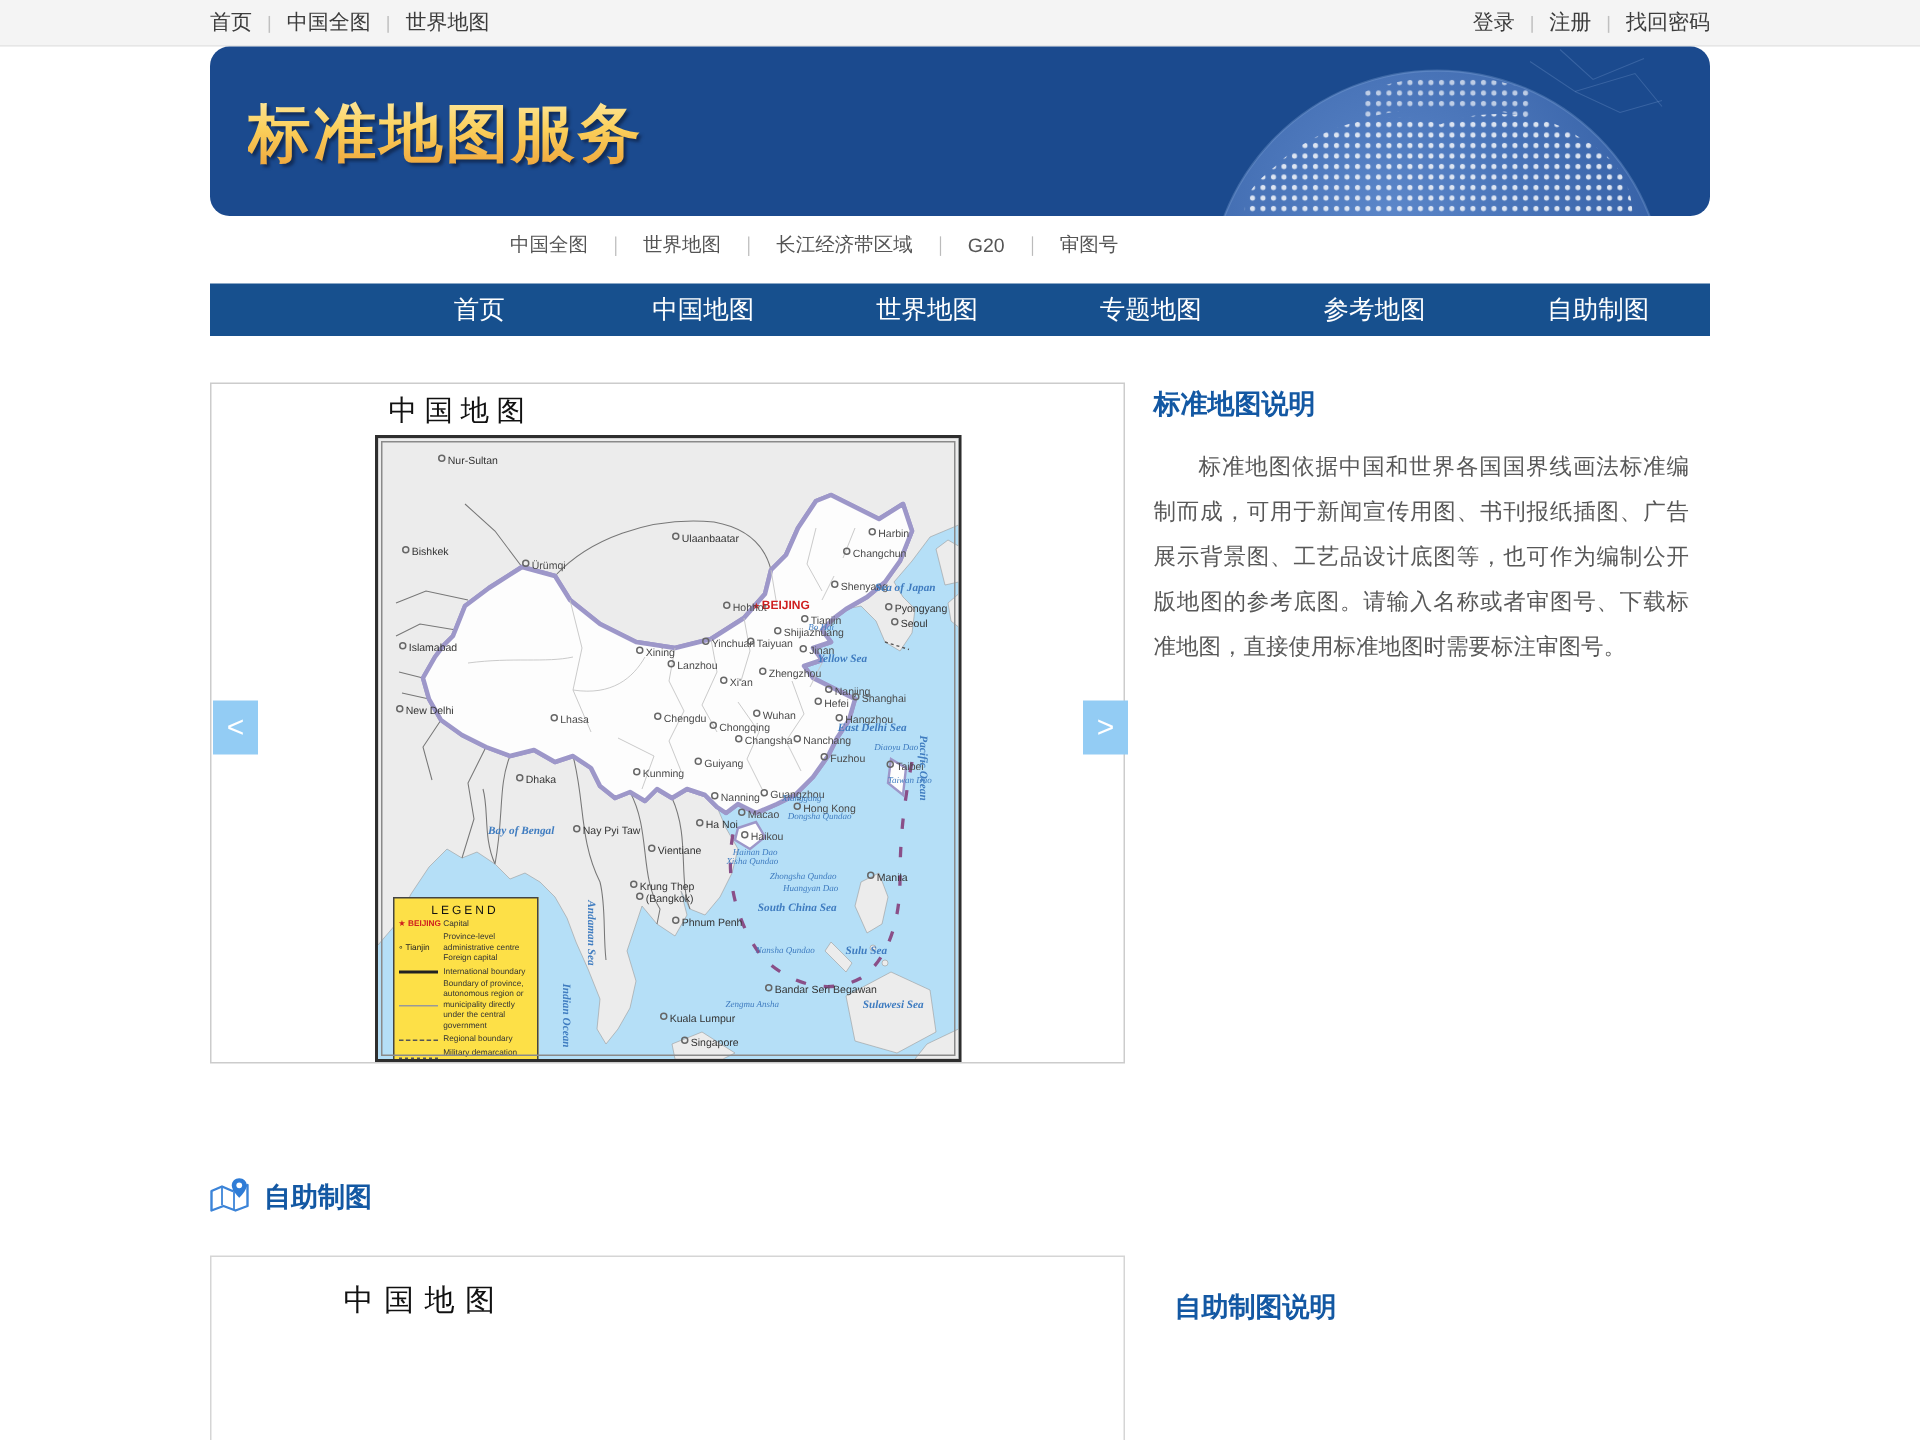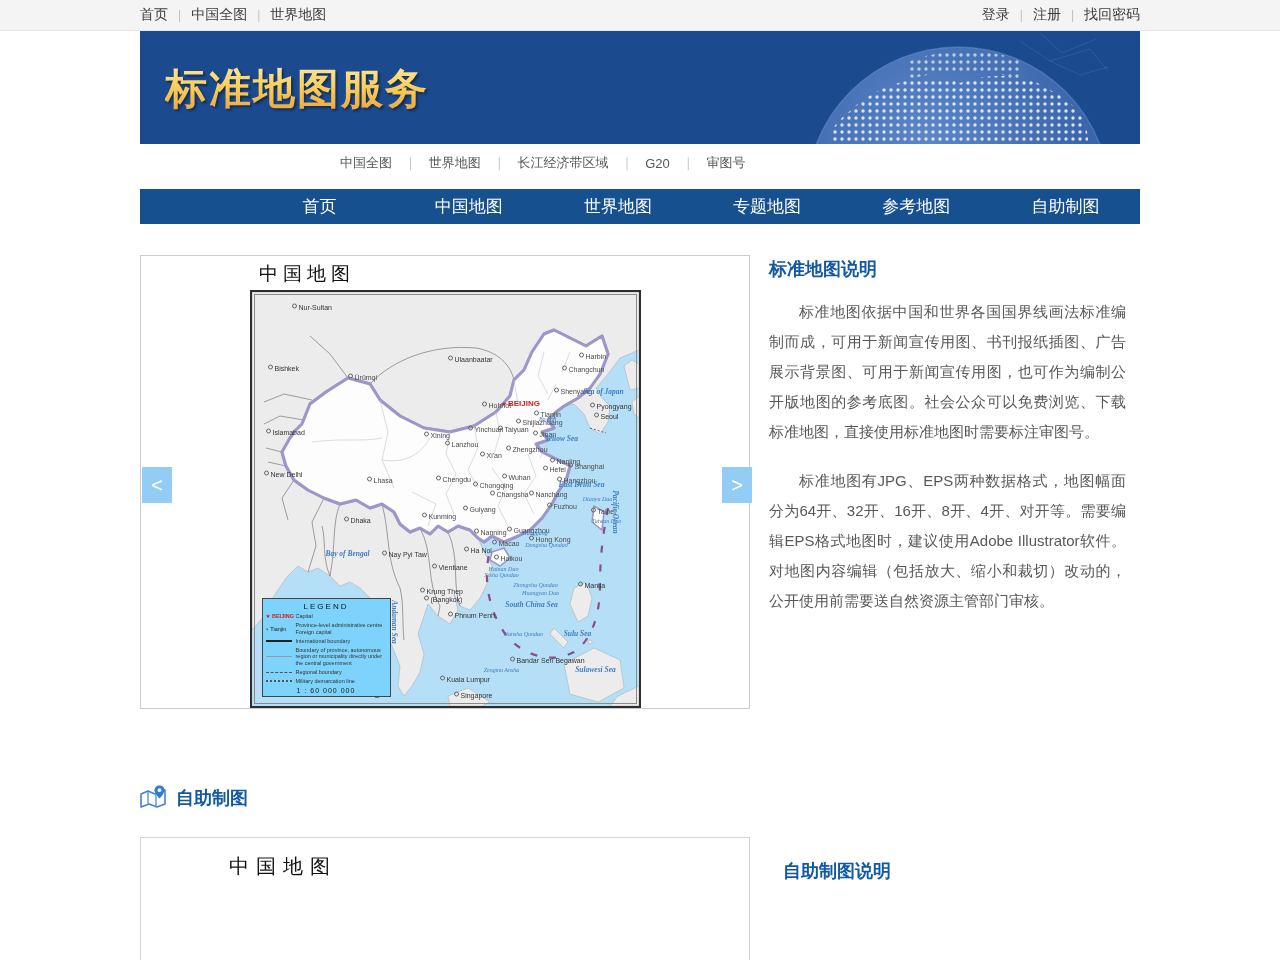--- a/index.html
+++ b/index.html
@@ -14,21 +14,21 @@
   .toplinks a { color:#3c3c3c; text-decoration:none; cursor:pointer; }
   .tsep { color:#c0c0c0; font-size:12px; }
 
   
   .banner-wrap { height:113px; }
   .banner { position:relative; height:113px; overflow:hidden;
     background-image:
       radial-gradient(ellipse 190px 80px at 25% 85%, rgba(120,160,215,.35), transparent 70%),
       radial-gradient(ellipse 240px 100px at 58% 15%, rgba(120,160,215,.28), transparent 70%),
       linear-gradient(100deg,#153e79 0%,#1b4a8e 45%,#235managed?0 0%, #24589f 100%);
-    background-color:#1b4a8e; }
+    background-color:#1b4a8e;border-radius:13px; }
   .banner-title { position:absolute; left:25px; top:30px; font-size:42px; font-weight:bold;
     letter-spacing:2px;
     background:linear-gradient(180deg,#fde9a2 5%,#fbcf5a 45%,#eda23a 95%);
     -webkit-background-clip:text; background-clip:text; color:transparent;
     filter:drop-shadow(2px 2px 1px rgba(10,20,45,.55)); }
   .globe { position:absolute; right:30px; bottom:-4px; }
 
   
   .search-row { margin-top:27px; display:flex; justify-content:center; }
   .search-box { position:relative; width:486px; }
@@ -64,21 +64,21 @@
     border:1px solid #666; border-radius:50%; margin-right:2px; vertical-align:1px; }
   .ml.fcap { color:#333; }
   .ml.capital { color:#cf1f1f; font-weight:bold; font-size:8px; }
   .ml.capital::before { content:"★"; color:#cf1f1f; font-size:6px; margin-right:1px; }
   .ml.sea { font-family:Liberation Serif, serif; font-style:italic; font-weight:bold;
     color:#3f7cc0; font-size:7.5px; transform:translate(-50%,-50%); }
   .ml.seav { font-family:"Liberation Serif","DejaVu Serif",serif; font-style:italic; font-weight:bold;
     color:#3f7cc0; font-size:7.5px; writing-mode:vertical-rl; transform:translate(-50%,-50%); }
   .ml.isl { font-family:"Liberation Serif","DejaVu Serif",serif; font-style:italic;
     color:#3f7cc0; font-size:6px; transform:translate(-50%,-50%); }
-  .legend { position:absolute; left:10px; top:306px; width:129px; background:#7dd3fc;
+  .legend { position:absolute; left:10px; top:306px; width:97px; background:#fde047;
     border:1px solid #444; z-index:4; padding:2px 3px; font-size:5.5px; color:#222; }
   .legend-title { text-align:center; font-size:8px; letter-spacing:2px; margin:1px 0 2px; color:#111; }
   .lrow { display:flex; align-items:center; margin-bottom:2px; }
   .lsym { width:30px; flex:0 0 30px; font-size:5.5px; }
   .lsym .cap { color:#cf1f1f; font-weight:bold; font-size:5.5px; }
   .lsym .line-intl { display:block; width:26px; height:2px; background:#222; }
   .lsym .line-prov { display:block; width:26px; height:1px; background:#999; }
   .lsym .line-reg { display:block; width:26px; border-top:1px dashed #555; }
   .lsym .line-mil { display:block; width:26px; border-top:2px dotted #555; }
   .ltext { flex:1; line-height:1.25; color:#333; }
@@ -336,22 +336,21 @@
         </div>
       </div>
 
     </div>
 
     <div class="arrow left">&lt;</div>
     <div class="arrow right">&gt;</div>
 
     <div class="desc-col">
       <div class="desc-title">标准地图说明</div>
-      <p>标准地图依据中国和世界各国国界线画法标准编制而成，可用于新闻宣传用图、书刊报纸插图、广告展示背景图、可用于新闻宣传用图，也可作为编制公开版地图的参考底图。社会公众可以免费浏览、下载标准地图，直接使用标准地图时需要标注审图号。</p>
-      <p>标准地图有JPG、EPS两种数据格式，地图幅面分为64开、32开、16开、8开、4开、对开等。需要编辑EPS格式地图时，建议使用Adobe Illustrator软件。对地图内容编辑（包括放大、缩小和裁切）改动的，公开使用前需要送自然资源主管部门审核。</p>
+      <p>标准地图依据中国和世界各国国界线画法标准编制而成，可用于新闻宣传用图、书刊报纸插图、广告展示背景图、工艺品设计底图等，也可作为编制公开版地图的参考底图。请输入名称或者审图号、下载标准地图，直接使用标准地图时需要标注审图号。</p>
     </div>
   </div>
 
   <div class="section-head">
     <svg width="27" height="25" viewBox="0 0 27 25">
       <path d="M1,9 L8,6 L15,9 L25,5 V19 L17,22 L9,19 L1,22 Z" fill="none" stroke="#3c84d8" stroke-width="1.6" stroke-linejoin="round"></path>
       <path d="M8,6.5 V18.5 M16,9.5 V21.5" stroke="#3c84d8" stroke-width="1.2"></path>
       <path d="M19.5,0.5 c-2.9,0 -5,2.1 -5,4.8 c0,3.4 5,8.2 5,8.2 s5,-4.8 5,-8.2 c0,-2.7 -2.1,-4.8 -5,-4.8 z" fill="#2f7cd6"></path>
       <circle cx="19.5" cy="5.2" r="1.9" fill="#fff"></circle>
     </svg>

